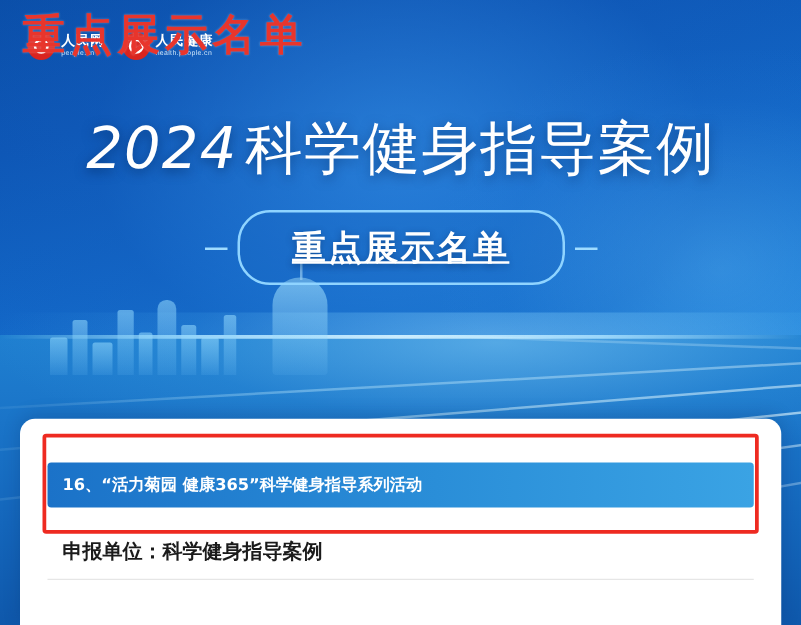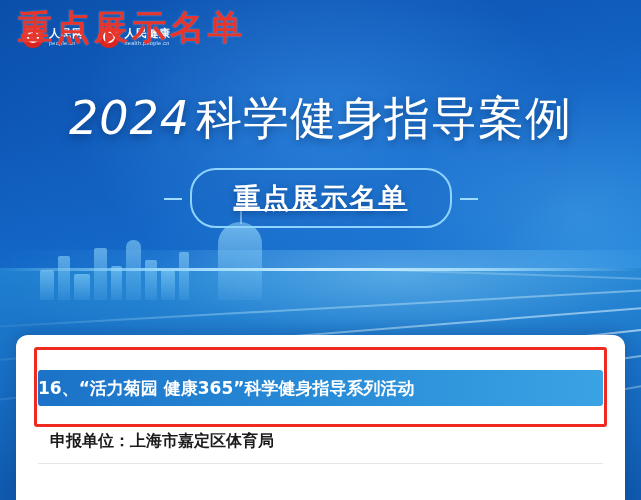--- a/index.html
+++ b/index.html
@@ -292,22 +292,23 @@
     top: 35px;
     height: 36px;
     background: linear-gradient(to right, #1b72c8 0%, #2a8ed8 55%, #3aa3e4 100%);
     border-radius: 3px;
     display: flex;
     align-items: center;
     z-index: 8;
   }
   .entry-text {
     color: #ffffff;
-    font-size: 17px;
+    font-size: 13px;
     font-weight: bold;
+    padding-left: 12px;
     white-space: nowrap;
     font-family: "DejaVu Sans", sans-serif;
   }
   .org-row {
     position: absolute;
     left: 34px;
     top: 96px;
     z-index: 8;
   }
   .org-text {
@@ -392,18 +393,18 @@
       <span class="deco right"></span>
     </div>
   </div>
 
   <div class="card">
     <div class="redbox"></div>
     <div class="entry-row">
       <span class="entry-text">16、“活力菊园 健康365”科学健身指导系列活动</span>
     </div>
     <div class="org-row">
-      <span class="org-text">申报单位：上海市嘉定区体育局</span>
+      <span class="org-text">申报单位：科学健身指导案例</span>
     </div>
     <div class="card-divider"></div>
   </div>
 
 </div>
 
 </body></html>

